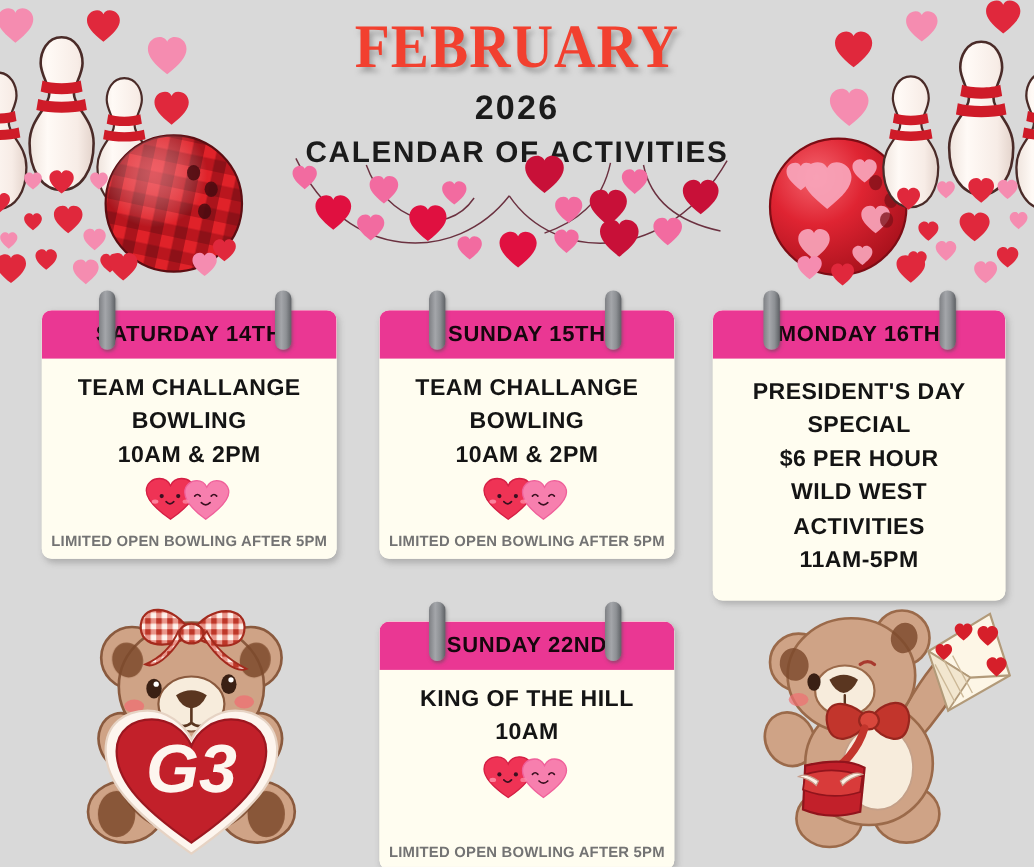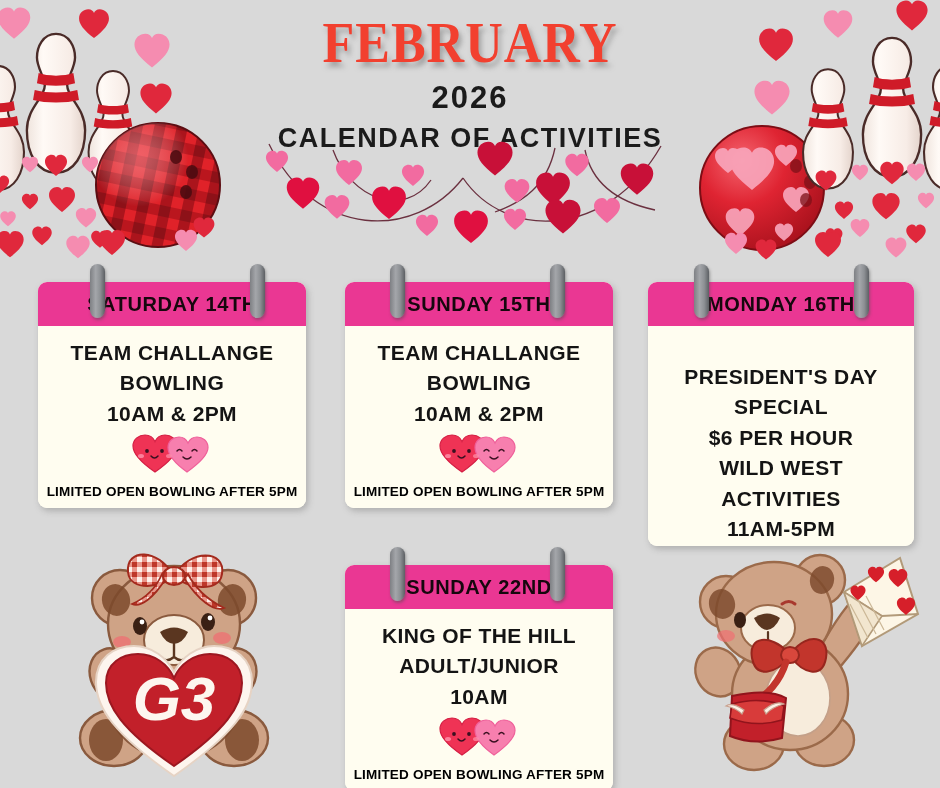--- a/index.html
+++ b/index.html
@@ -63,21 +63,21 @@
     display:flex;flex-direction:column;
     align-items:center;
     padding-top:12px;
   }
   .line{
     font-size:21px;font-weight:bold;color:#141414;
     letter-spacing:.4px;line-height:1.45;
     text-align:right;
   }
   .card-footer{
-    font-size:13.5px;font-weight:bold;color:#000000;
+    font-size:13.5px;font-weight:bold;color:#737373;
     letter-spacing:.2px;text-align:center;
     padding-bottom:9px;
   }
   .hearts-emoji{margin:5px 0 3px 0;line-height:0;}
 
   
   .ring{
     position:absolute;
     width:15px;height:54px;border-radius:8px;
     background:linear-gradient(90deg,#7e8084 0%,#a4a6aa 38%,#8d9094 68%,#5d6064 100%);
@@ -360,39 +360,38 @@
       </div>
       <div class="card-footer">LIMITED OPEN BOWLING AFTER 5PM</div>
     </div>
   </div>
 
   <div class="card" style="left:648px;top:282px;width:266px;height:264px;">
     <div class="ring" style="left:46px;"></div>
     <div class="ring" style="left:206px;"></div>
     <div class="card-inner">
       <div class="card-head">MONDAY 16TH</div>
-      <div class="card-body" style="padding-top:5px;margin-top:31px;">
+      <div class="card-body" style="padding-top:16px;">
         <div class="line">PRESIDENT'S DAY</div>
         <div class="line">SPECIAL</div>
         <div class="line">$6 PER HOUR</div>
         <div class="line">WILD WEST</div>
         <div class="line">ACTIVITIES</div>
         <div class="line">11AM-5PM</div>
       </div>
     </div>
   </div>
 
   <div class="card" style="left:345px;top:565px;width:268px;height:226px;">
     <div class="ring" style="left:45px;"></div>
     <div class="ring" style="left:205px;"></div>
     <div class="card-inner">
       <div class="card-head">SUNDAY 22ND</div>
       <div class="card-body">
         <div class="line">KING OF THE HILL</div>
-        <div class="line">ADULT/JUNIOR</div>
         <div class="line">10AM</div>
         <div class="hearts-emoji">
           <svg width="82" height="40" viewBox="0 0 82 40">
             <path d="M24,38 C8,27 2,19 2,12 C2,5 8,1 14,1 C19,1 22.5,4 24,7.5 C25.5,4 29,1 34,1 C40,1 46,5 46,12 C46,19 40,27 24,38 Z" fill="#ef3355" stroke="#d41f44" stroke-width="1.2"></path>
             <path d="M56,38 C42,28 37,20 37,13.5 C37,7 42.5,3 48,3 C52.5,3 55.5,5.8 57,9 C58.5,5.8 61.5,3 66,3 C71.5,3 77,7 77,13.5 C77,20 70,28 56,38 Z" fill="#f77fae" stroke="#ef609a" stroke-width="1.2"></path>
             <circle cx="16" cy="17" r="1.9" fill="#3a1020"></circle>
               <circle cx="31" cy="17" r="1.9" fill="#3a1020"></circle>
             <path d="M20,22 q3.5,4 7,0" stroke="#3a1020" stroke-width="1.5" fill="none" stroke-linecap="round"></path>
             <path d="M46,17 q2.5,-3 5,0" stroke="#3a1020" stroke-width="1.5" fill="none" stroke-linecap="round"></path>
             <path d="M61,17 q2.5,-3 5,0" stroke="#3a1020" stroke-width="1.5" fill="none" stroke-linecap="round"></path>

